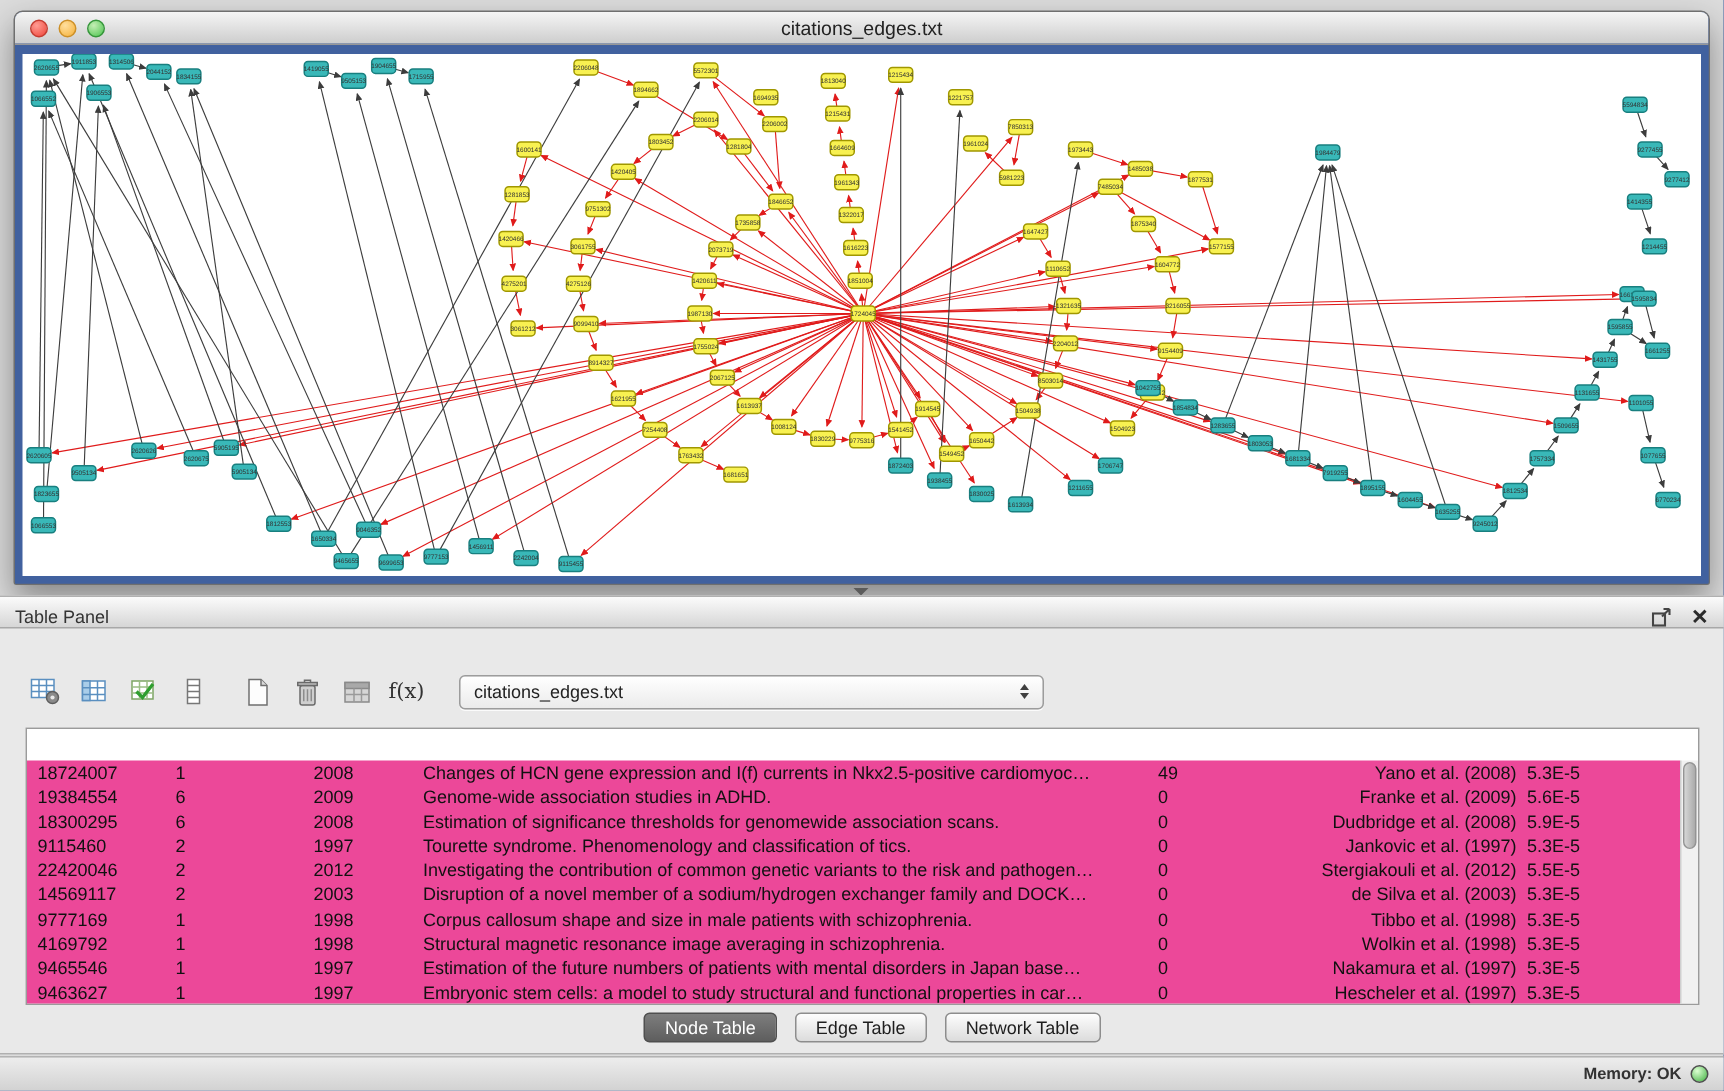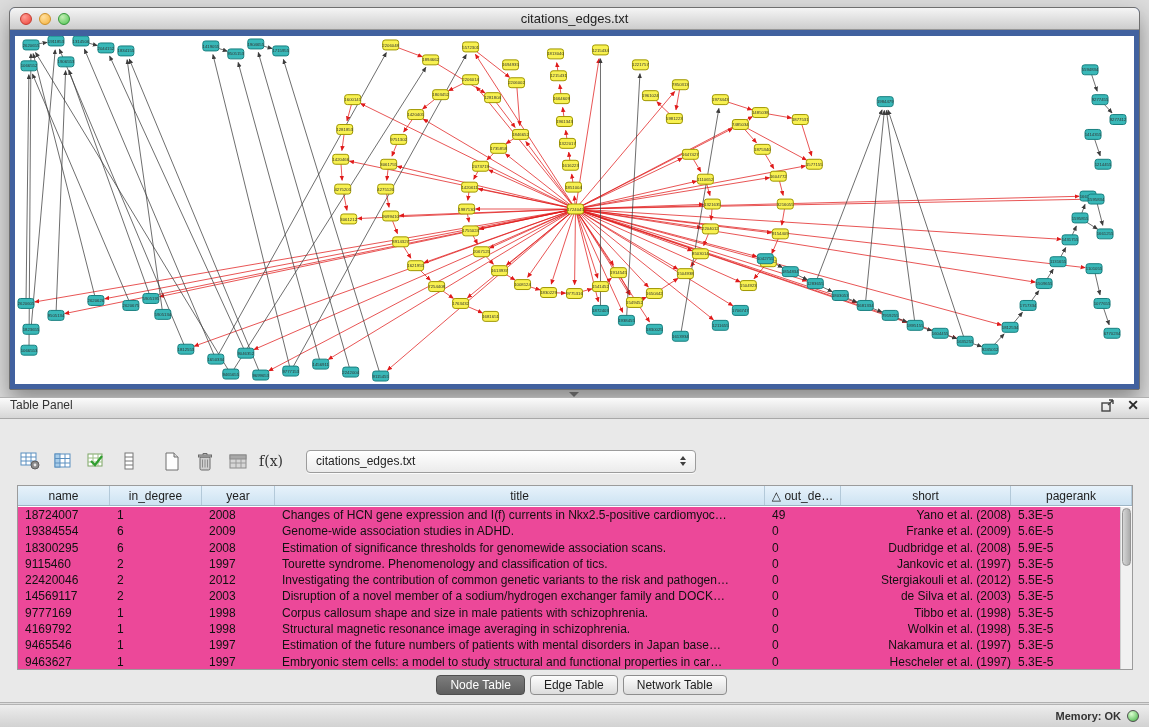--- a/index.html
+++ b/index.html
@@ -33,21 +33,21 @@
   .node-t { fill:#39b8b8; stroke:#187f7f; stroke-width:1; }
   .nlabel { font-size:4.3px; fill:#333; text-anchor:middle; font-family:"Liberation Sans",sans-serif; }
 
   .panel-resize-handle { position:absolute; left:569px; top:392px; width:0; height:0;
     border-left:5px solid transparent; border-right:5px solid transparent; border-top:5px solid #5b5b5b; }
 
   
   .table-panel { position:absolute; left:0; top:397px; width:1149px; height:306px;
     background:#e9e9e9; border-top:1px solid #b0b0b0; border-bottom:1px solid #b0b0b0; }
   .panel-header { height:21px; background:linear-gradient(#fbfbfb,#d6d6d6);
-    border-bottom:1px solid #a8a8a8; display:flex; align-items:flex-start; padding:0 10px; }
+    border-bottom:1px solid #a8a8a8; display:flex; align-items:flex-end; padding:0 10px; }
   .panel-title { font-size:12px; color:#333; }
   .panel-actions { margin-left:auto; display:flex; gap:12px; align-items:center; }
   .panel-actions .act { cursor:pointer; line-height:1; display:flex; align-items:center; }
   .close-x { font-size:14px; font-weight:bold; color:#2b2b2b; }
 
   .panel-body { position:relative; height:284px; }
 
   .toolbar { position:absolute; left:16px; top:27px; height:30px; display:flex; align-items:center; }
   .tbtn { width:28px; height:26px; background:none; border:none; padding:1px; margin-right:5px;
     display:flex; align-items:center; justify-content:center; cursor:pointer; }
@@ -71,21 +71,21 @@
   .tr { display:flex; height:16.3px; line-height:16.3px; }
   .td { font-size:12px; color:#111; padding-left:7px; white-space:nowrap; overflow:hidden; }
   .c0 { width:92px; } .c1 { width:92px; } .c2 { width:73px; } .c3 { width:490px; }
   .c4 { width:76px; } .c5 { width:170px; } .c6 { flex:1; }
   .td.c5 { text-align:right; padding-left:0; }
   .vscroll { position:absolute; right:0; top:21px; width:12px; bottom:0;
     background:#f1f1f1; border-left:1px solid #cfcfcf; }
   .vthumb { margin:1px; height:58px; background:linear-gradient(90deg,#d6d6d6,#ababab);
     border:1px solid #949494; border-radius:6px; cursor:pointer; }
 
-  .tabs { position:absolute; left:0; right:0; top:256px; display:flex; justify-content:center; gap:5px;padding-left:14px; }
+  .tabs { position:absolute; left:0; right:0; top:256px; display:flex; justify-content:center; gap:12px;padding-left:14px; }
   .tab { height:20px; padding:0 13px; font-size:12px; border:1px solid #8d8d8d; border-radius:4px;
     background:linear-gradient(#fdfdfd,#dcdcdc); color:#1e1e1e; line-height:18px; cursor:pointer;
     font-family:"Liberation Sans",sans-serif; }
   .tab.active { background:linear-gradient(#7d7d7d,#5e5e5e); color:#fff; border-color:#4f4f4f; }
 
   
   .status-bar { position:absolute; left:0; top:704px; width:1149px; height:23px;
     background:linear-gradient(#ededed,#d2d2d2); border-top:1px solid #b3b3b3;
     display:flex; align-items:center; justify-content:flex-end; padding:0 10px; gap:6px; }
   .mem-label { font-size:11px; color:#333;font-weight:bold; }
@@ -632,29 +632,20 @@
       <div class="dropdown">
         <span>citations_edges.txt</span>
         <span class="combo-arrows">
             <i class="up"></i>
             <i class="dn"></i>
           </span>
       </div>
     </div>
 
     <div class="table-wrap">
-      <div class="thead" id="thead">
-          <div class="th c0">name</div>
-          <div class="th c1">in_degree</div>
-          <div class="th c2">year</div>
-          <div class="th c3">title</div>
-          <div class="th c4">△ out_de…</div>
-          <div class="th c5">short</div>
-          <div class="th c6">pagerank</div>
-        </div>
       <div class="tbody" id="tbody">
           <div class="tr">
             <div class="td c0">18724007</div>
             <div class="td c1">1</div>
             <div class="td c2">2008</div>
             <div class="td c3">Changes of HCN gene expression and I(f) currents in Nkx2.5-positive cardiomyoc…</div>
             <div class="td c4">49</div>
             <div class="td c5">Yano et al. (2008)</div>
             <div class="td c6">5.3E-5</div>
           </div>

